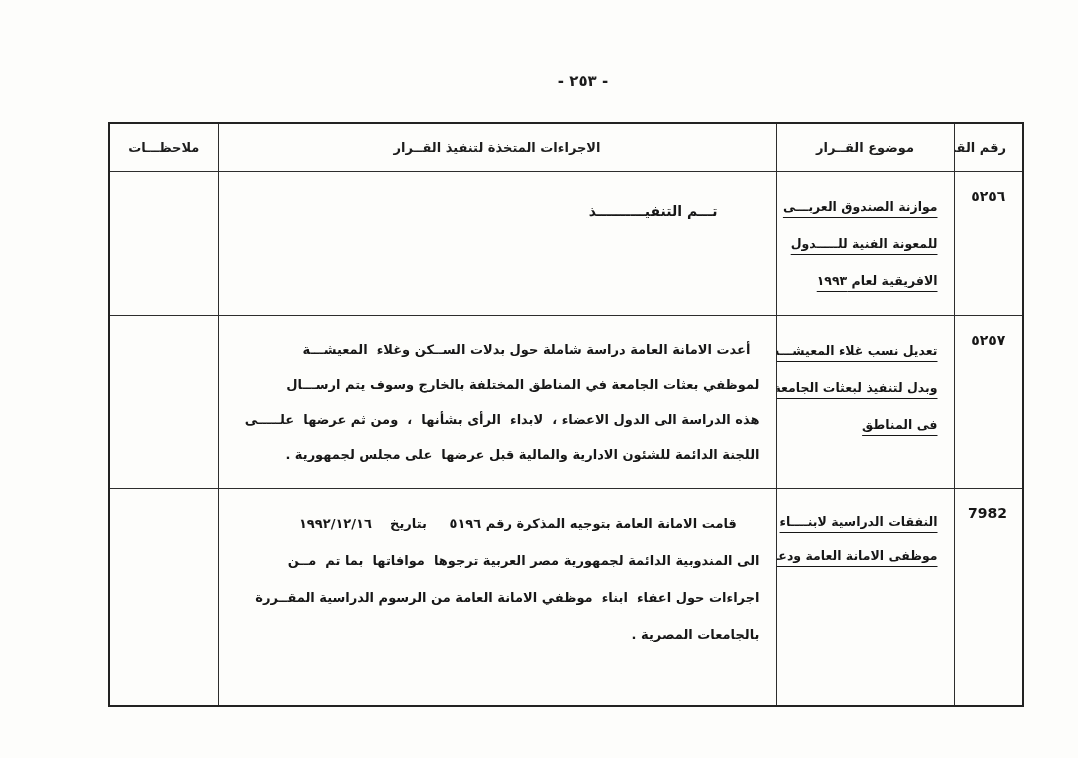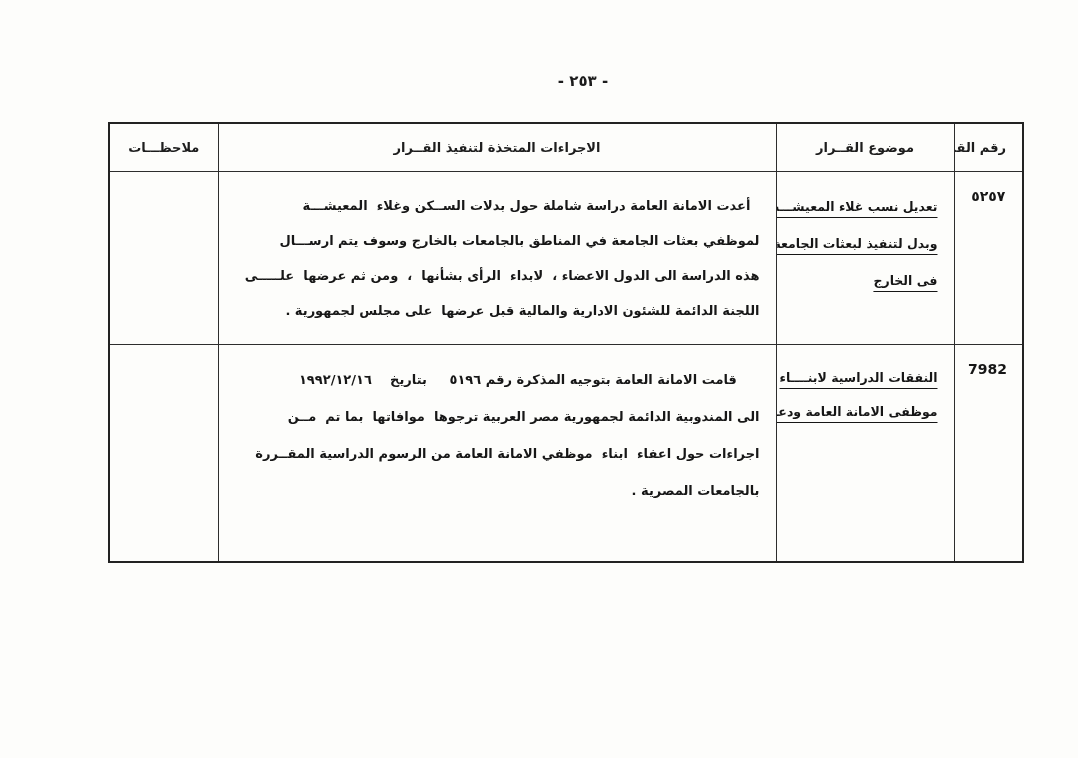--- a/index.html
+++ b/index.html
@@ -109,31 +109,43 @@
     <thead>
       <tr>
         <th>رقم القرار</th>
         <th>موضوع القــرار</th>
         <th>الاجراءات المتخذة لتنفيذ القــرار</th>
         <th>ملاحظـــات</th>
       </tr>
     </thead>
     <tbody>
 
+      <tr class="row-1">
+        <td class="cell-num">٥٢٥٦</td>
+        <td class="cell-subject">
+          <div class="subj-line">موازنة الصندوق العربـــى</div>
+          <div class="subj-line">للمعونة الفنية للـــــدول</div>
+          <div class="subj-line">الافريقية  لعام ١٩٩٣</div>
+        </td>
+        <td class="cell-proc">
+          <div class="proc-line done">تـــم التنفيــــــــــذ</div>
+        </td>
+        <td class="cell-notes"></td>
+      </tr>
 
       <tr class="row-2">
         <td class="cell-num">٥٢٥٧</td>
         <td class="cell-subject">
           <div class="subj-line">تعديل نسب غلاء المعيشـــة</div>
           <div class="subj-line">وبدل لتنفيذ لبعثات الجامعة</div>
-          <div class="subj-line">فى الخارج</div>
+          <div class="subj-line">فى المناطق</div>
         </td>
         <td class="cell-proc">
           <div class="proc-line">  أعدت الامانة العامة دراسة شاملة حول بدلات الســكن وغلاء  المعيشـــة</div>
-          <div class="proc-line">لموظفي بعثات الجامعة في المناطق بالجامعات بالخارج وسوف يتم ارســـال</div>
+          <div class="proc-line">لموظفي بعثات الجامعة في المناطق المختلفة بالخارج وسوف يتم ارســـال</div>
           <div class="proc-line">هذه الدراسة الى الدول الاعضاء ،  لابداء  الرأى بشأنها  ،  ومن ثم عرضها  علـــــى</div>
           <div class="proc-line">اللجنة الدائمة للشئون الادارية والمالية قبل عرضها  على مجلس لجمهورية .</div>
         </td>
         <td class="cell-notes"></td>
       </tr>
 
       <tr class="row-3">
         <td class="cell-num">7982</td>
         <td class="cell-subject">
           <div class="subj-line">النفقات الدراسية لابنــــاء</div>

